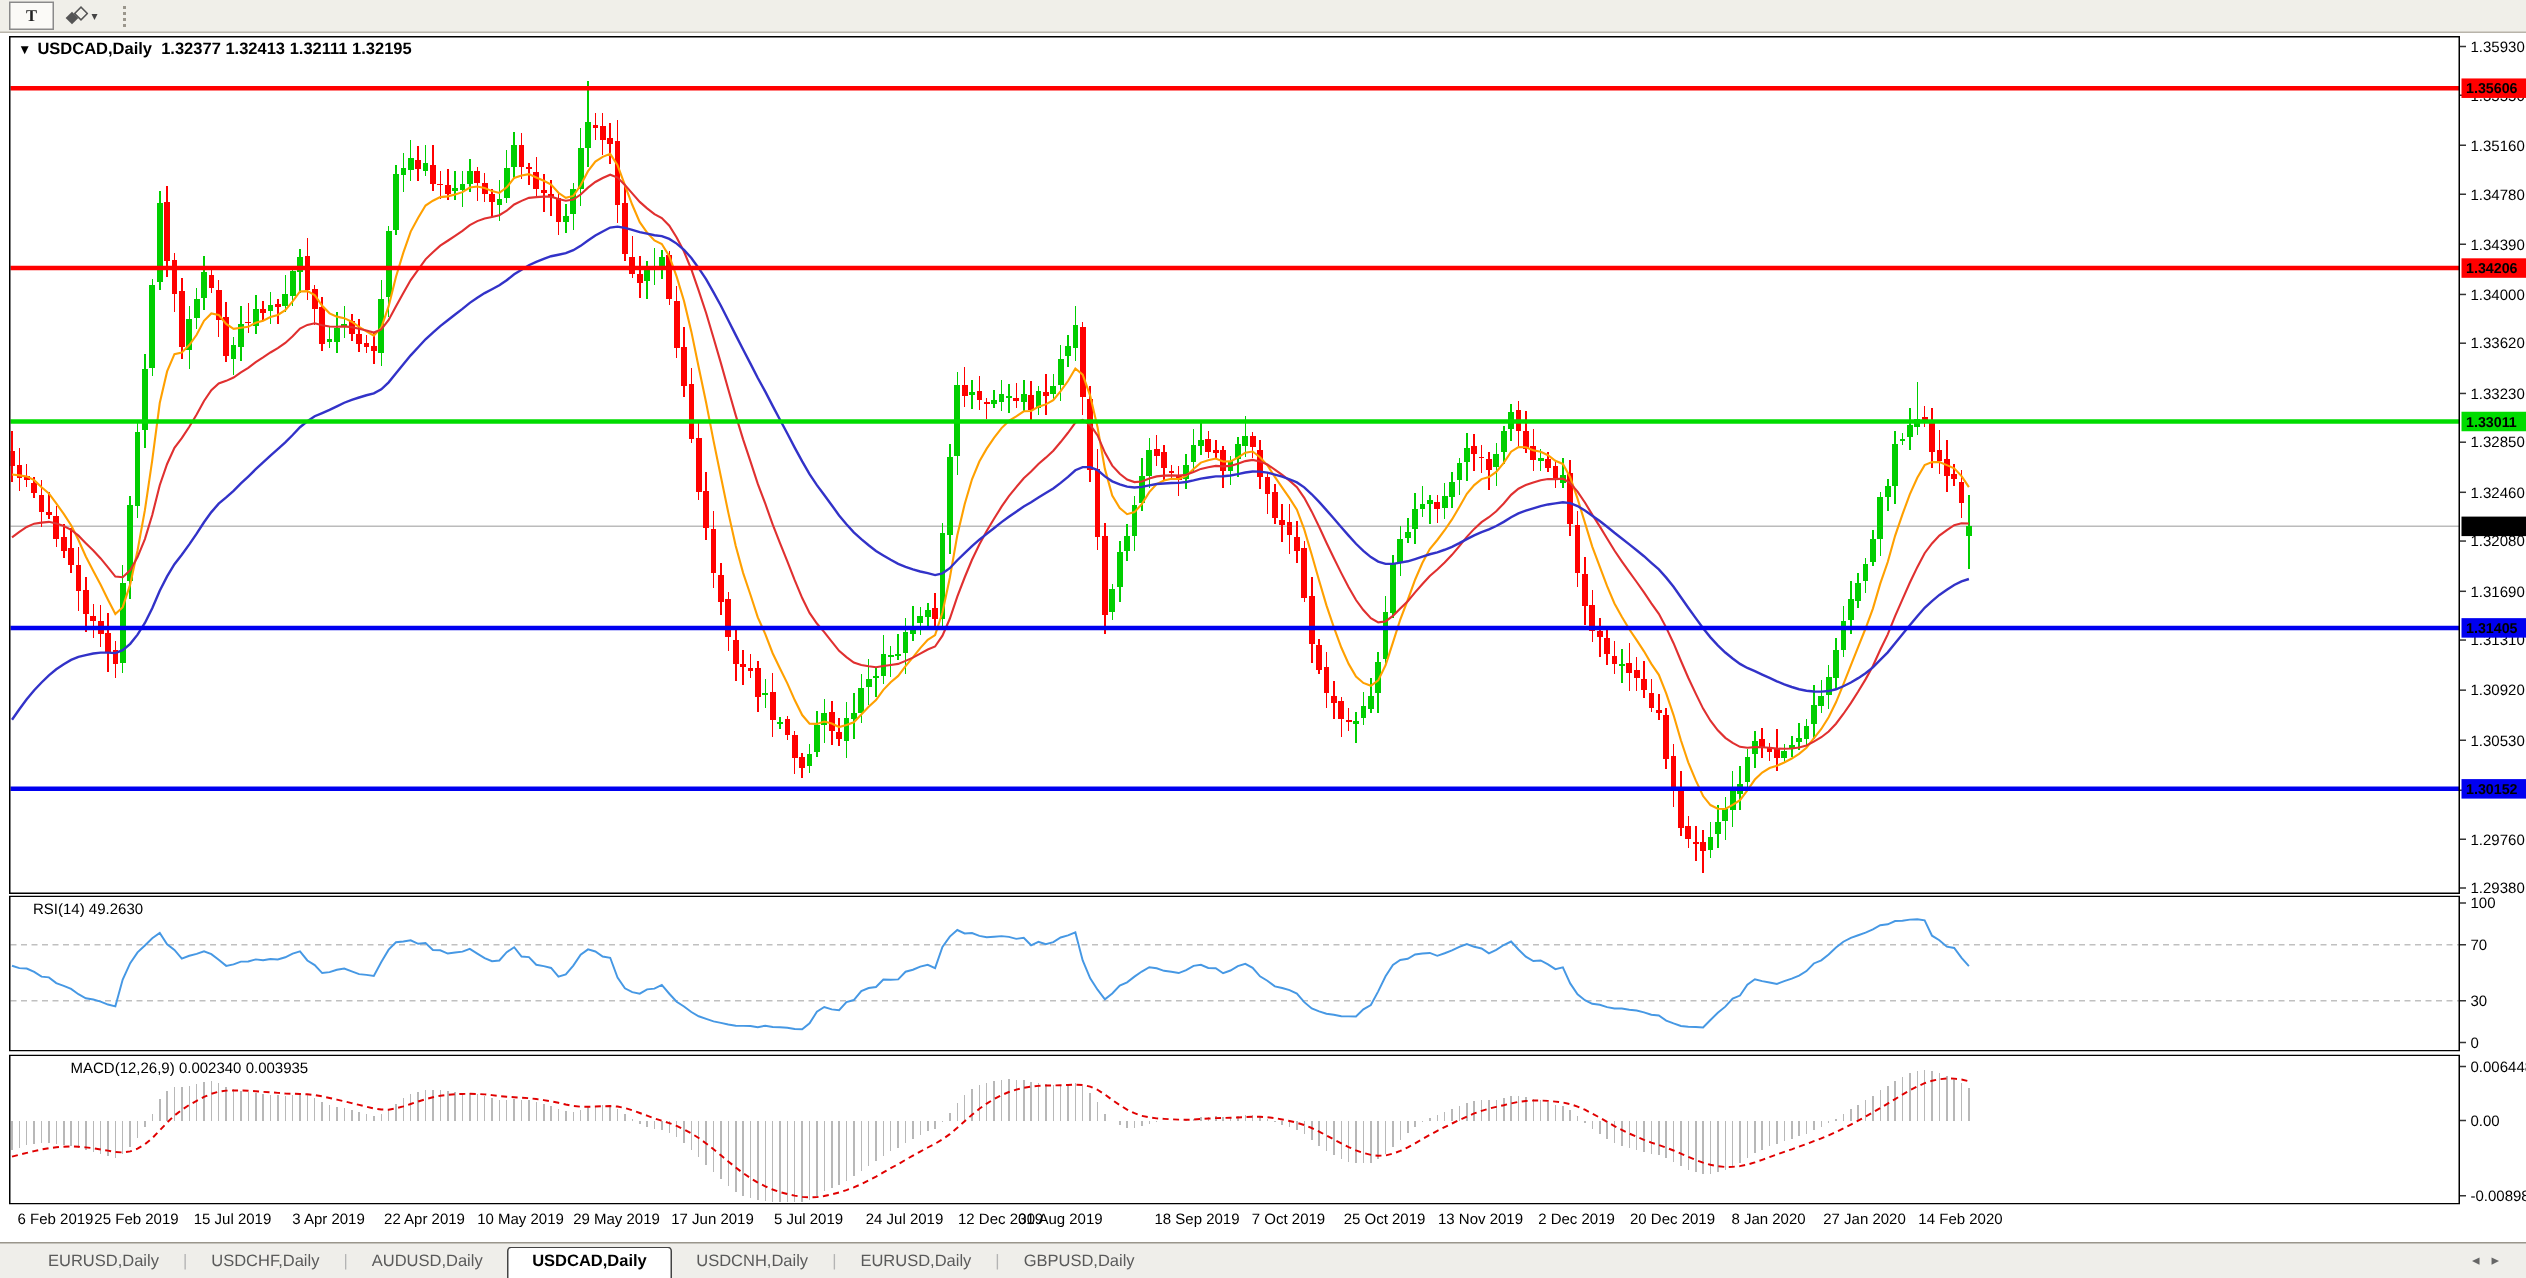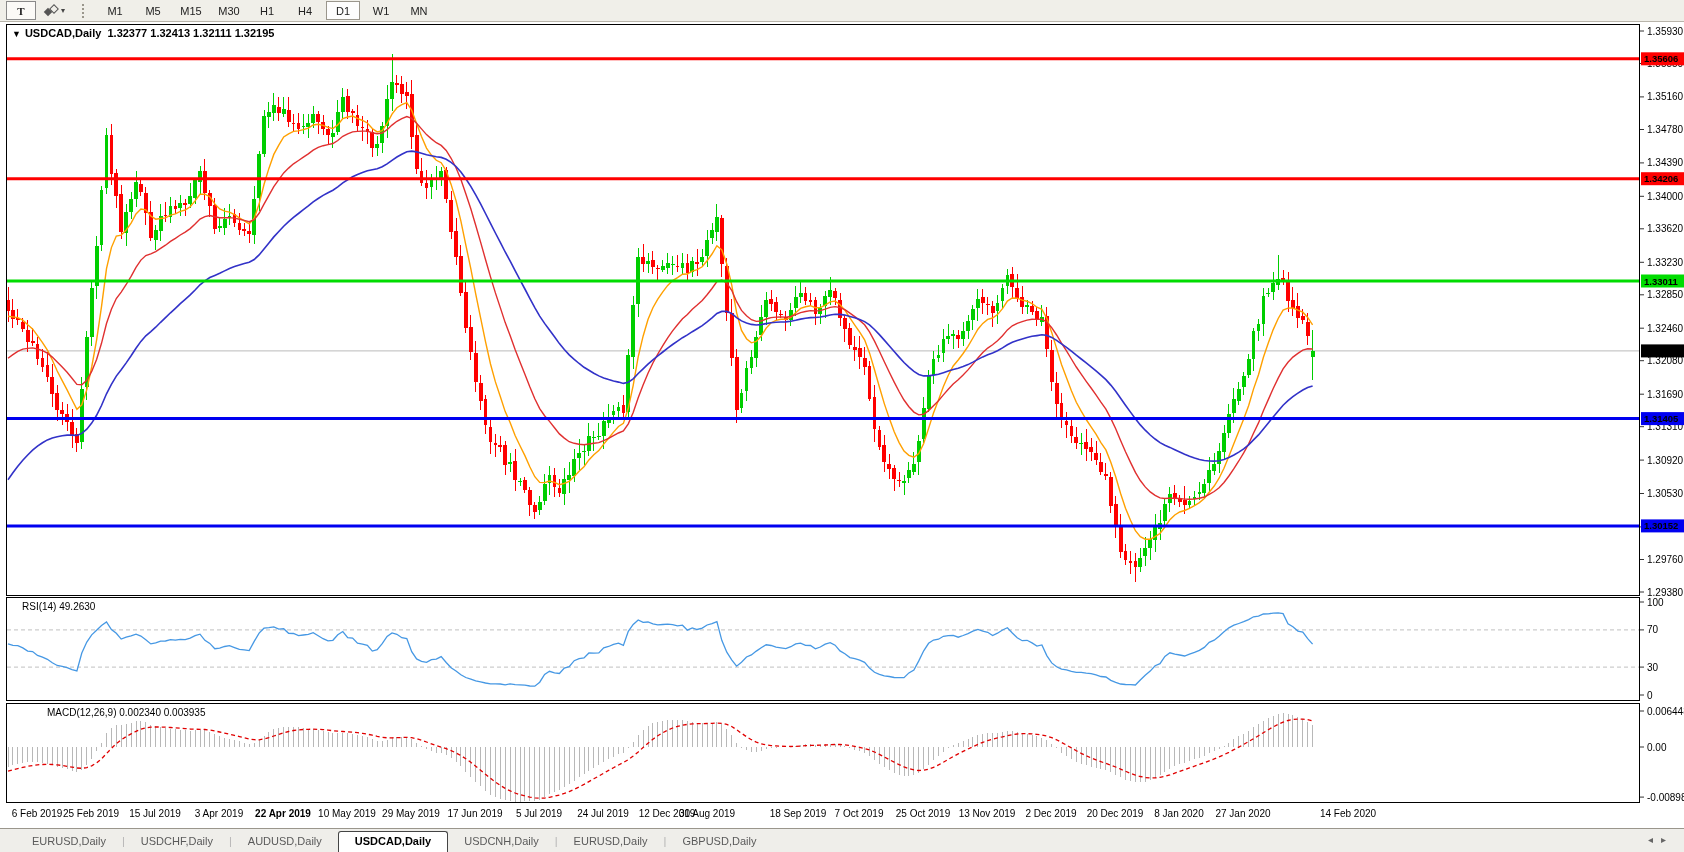--- a/index.html
+++ b/index.html
@@ -41,31 +41,20 @@
   <div id="toolbar">
     <div class="tbtn" id="text-tool">T</div>
     <div class="icon-pair">
       <svg width="16" height="14" style="position:static">
         <rect x="2" y="5" width="6" height="6" transform="rotate(45 5 8)" fill="#555"></rect>
         <rect x="8" y="2" width="6" height="6" transform="rotate(45 11 5)" fill="none" stroke="#555"></rect>
       </svg>
       <span class="caret">▾</span>
     </div>
     <div class="grip"></div>
-    <div id="tf-buttons" style="display: flex; gap: 4px;">
-        <div class="tbtn tf">M1</div>
-        <div class="tbtn tf">M5</div>
-        <div class="tbtn tf">M15</div>
-        <div class="tbtn tf">M30</div>
-        <div class="tbtn tf">H1</div>
-        <div class="tbtn tf">H4</div>
-        <div class="tbtn tf active">D1</div>
-        <div class="tbtn tf">W1</div>
-        <div class="tbtn tf">MN</div>
-      </div>
   </div>
 
   <div id="title-bar">
     <span class="tri">▼</span><span>USDCAD,Daily</span>&nbsp;&nbsp;<span>1.32377 1.32413 1.32111 1.32195</span>
   </div>
 
   <div class="panel-label" style="top:601px;padding-left:11px;">
     <span>RSI(14)</span>
     <span>49.2630</span>
   </div>
@@ -983,37 +972,37 @@
         <line x1="1640" y1="94.1" x2="1644" y2="94.1" stroke="#333"></line>
         <text x="1647" y="97.6" font-size="10">-0.008982</text>
       </g>
     </svg>
 
   <div id="date-axis">
       <span style="left: 27px; padding-left: 20px;">6 Feb 2019</span>
       <span style="left: 91px;">25 Feb 2019</span>
       <span style="left: 155px;">15 Jul 2019</span>
       <span style="left: 219px;">3 Apr 2019</span>
-      <span style="left: 283px; font-weight: bold;">22 Apr 2019</span>
+      <span style="left: 283px;">22 Apr 2019</span>
       <span style="left: 347px;">10 May 2019</span>
       <span style="left: 411px;">29 May 2019</span>
       <span style="left: 475px;">17 Jun 2019</span>
       <span style="left: 539px;">5 Jul 2019</span>
       <span style="left: 603px;">24 Jul 2019</span>
       <span style="left: 667px;">12 Dec 2019</span>
       <span style="left: 707px;">30 Aug 2019</span>
       <span style="left: 798px;">18 Sep 2019</span>
       <span style="left: 859px;">7 Oct 2019</span>
       <span style="left: 923px;">25 Oct 2019</span>
       <span style="left: 987px;">13 Nov 2019</span>
       <span style="left: 1051px;">2 Dec 2019</span>
       <span style="left: 1115px;">20 Dec 2019</span>
       <span style="left: 1179px;">8 Jan 2020</span>
       <span style="left: 1243px;">27 Jan 2020</span>
-      <span style="left: 1348px;">14 Feb 2020</span>
+      <span style="left: 1307px;">14 Feb 2020</span>
     </div>
 
   <div id="tab-bar">
       <div class="tab">EURUSD,Daily</div>
       <span class="tab-sep">|</span>
       <div class="tab">USDCHF,Daily</div>
       <span class="tab-sep">|</span>
       <div class="tab">AUDUSD,Daily</div>
       <div class="tab active">USDCAD,Daily</div>
       <div class="tab">USDCNH,Daily</div>

